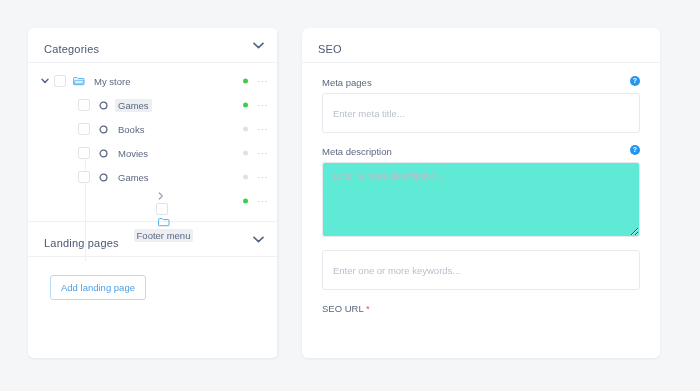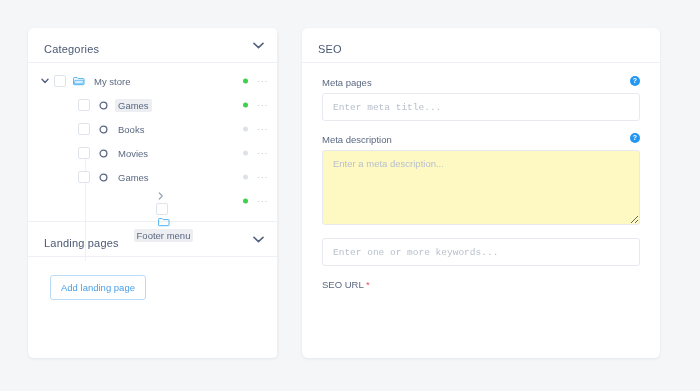--- a/index.html
+++ b/index.html
@@ -97,29 +97,29 @@
   .flabel{
     font-size:9.5px;color:#5b6880;margin-bottom:5px;display:block;
   }
   .req{color:#e8536b;font-size:9.5px;}
   .help{
     position:absolute;right:0;top:-1px;width:10px;height:10px;border-radius:50%;
     background:#2196f3;color:#fff;font-size:7px;line-height:10px;text-align:center;
     cursor:pointer;font-weight:bold;
   }
   .inp{
-    width:100%;box-sizing:border-box;height:28px;
+    width:100%;box-sizing:border-box;height:40px;
     border:1px solid #e6e9ee;border-radius:3px;background:#fff;
-    font-family:Liberation Mono, monospace;font-size:9.5px;color:#4a5873;
+    font-family:Liberation Sans, sans-serif;font-size:9.5px;color:#4a5873;
     padding:0 10px;outline:none;
   }
   .inp::placeholder{color:#b9c0cc;}
   .ta{
     width:100%;box-sizing:border-box;height:75px;
-    border:1px solid #e6e9ee;border-radius:3px;background:#fef9c3;
+    border:1px solid #e6e9ee;border-radius:3px;background:#5eead4;
     font-family:"Liberation Sans", sans-serif;font-size:9.5px;color:#4a5873;
     padding:7px 10px;outline:none;resize:vertical;display:block;
   }
   .ta::placeholder{color:#b9c0cc;}
 </style>
 </head>
 <body>
 
 <div class="page">
 

